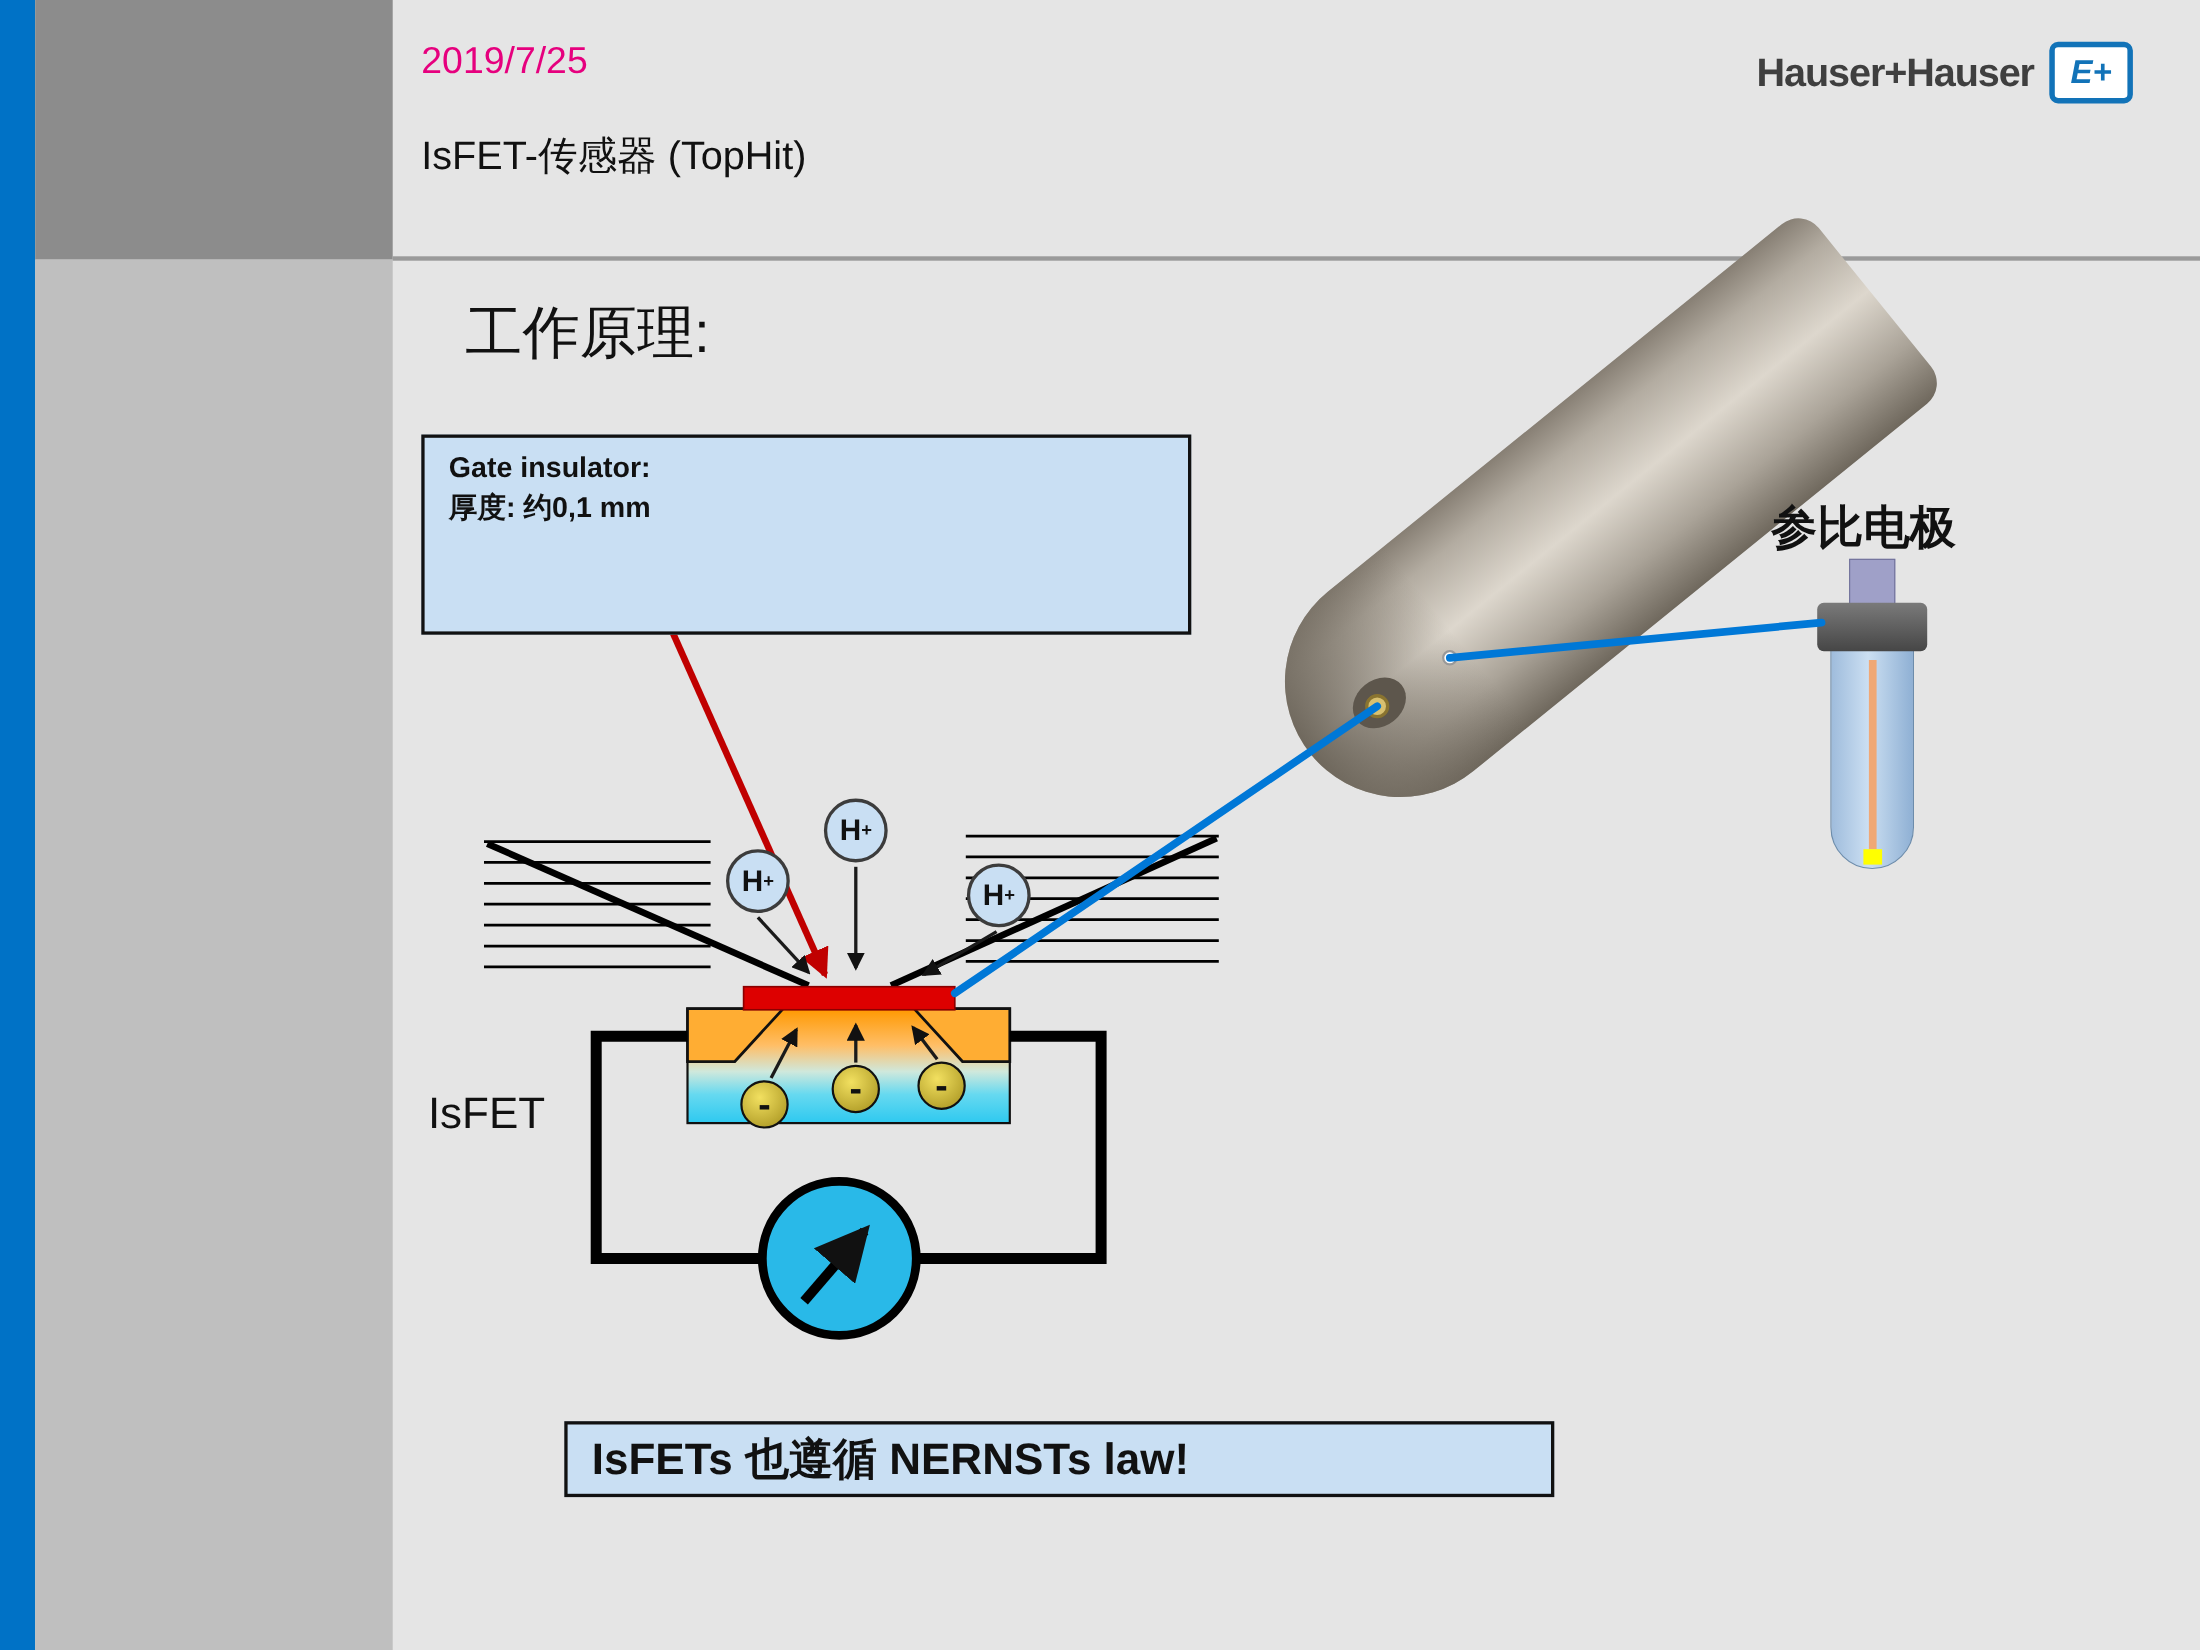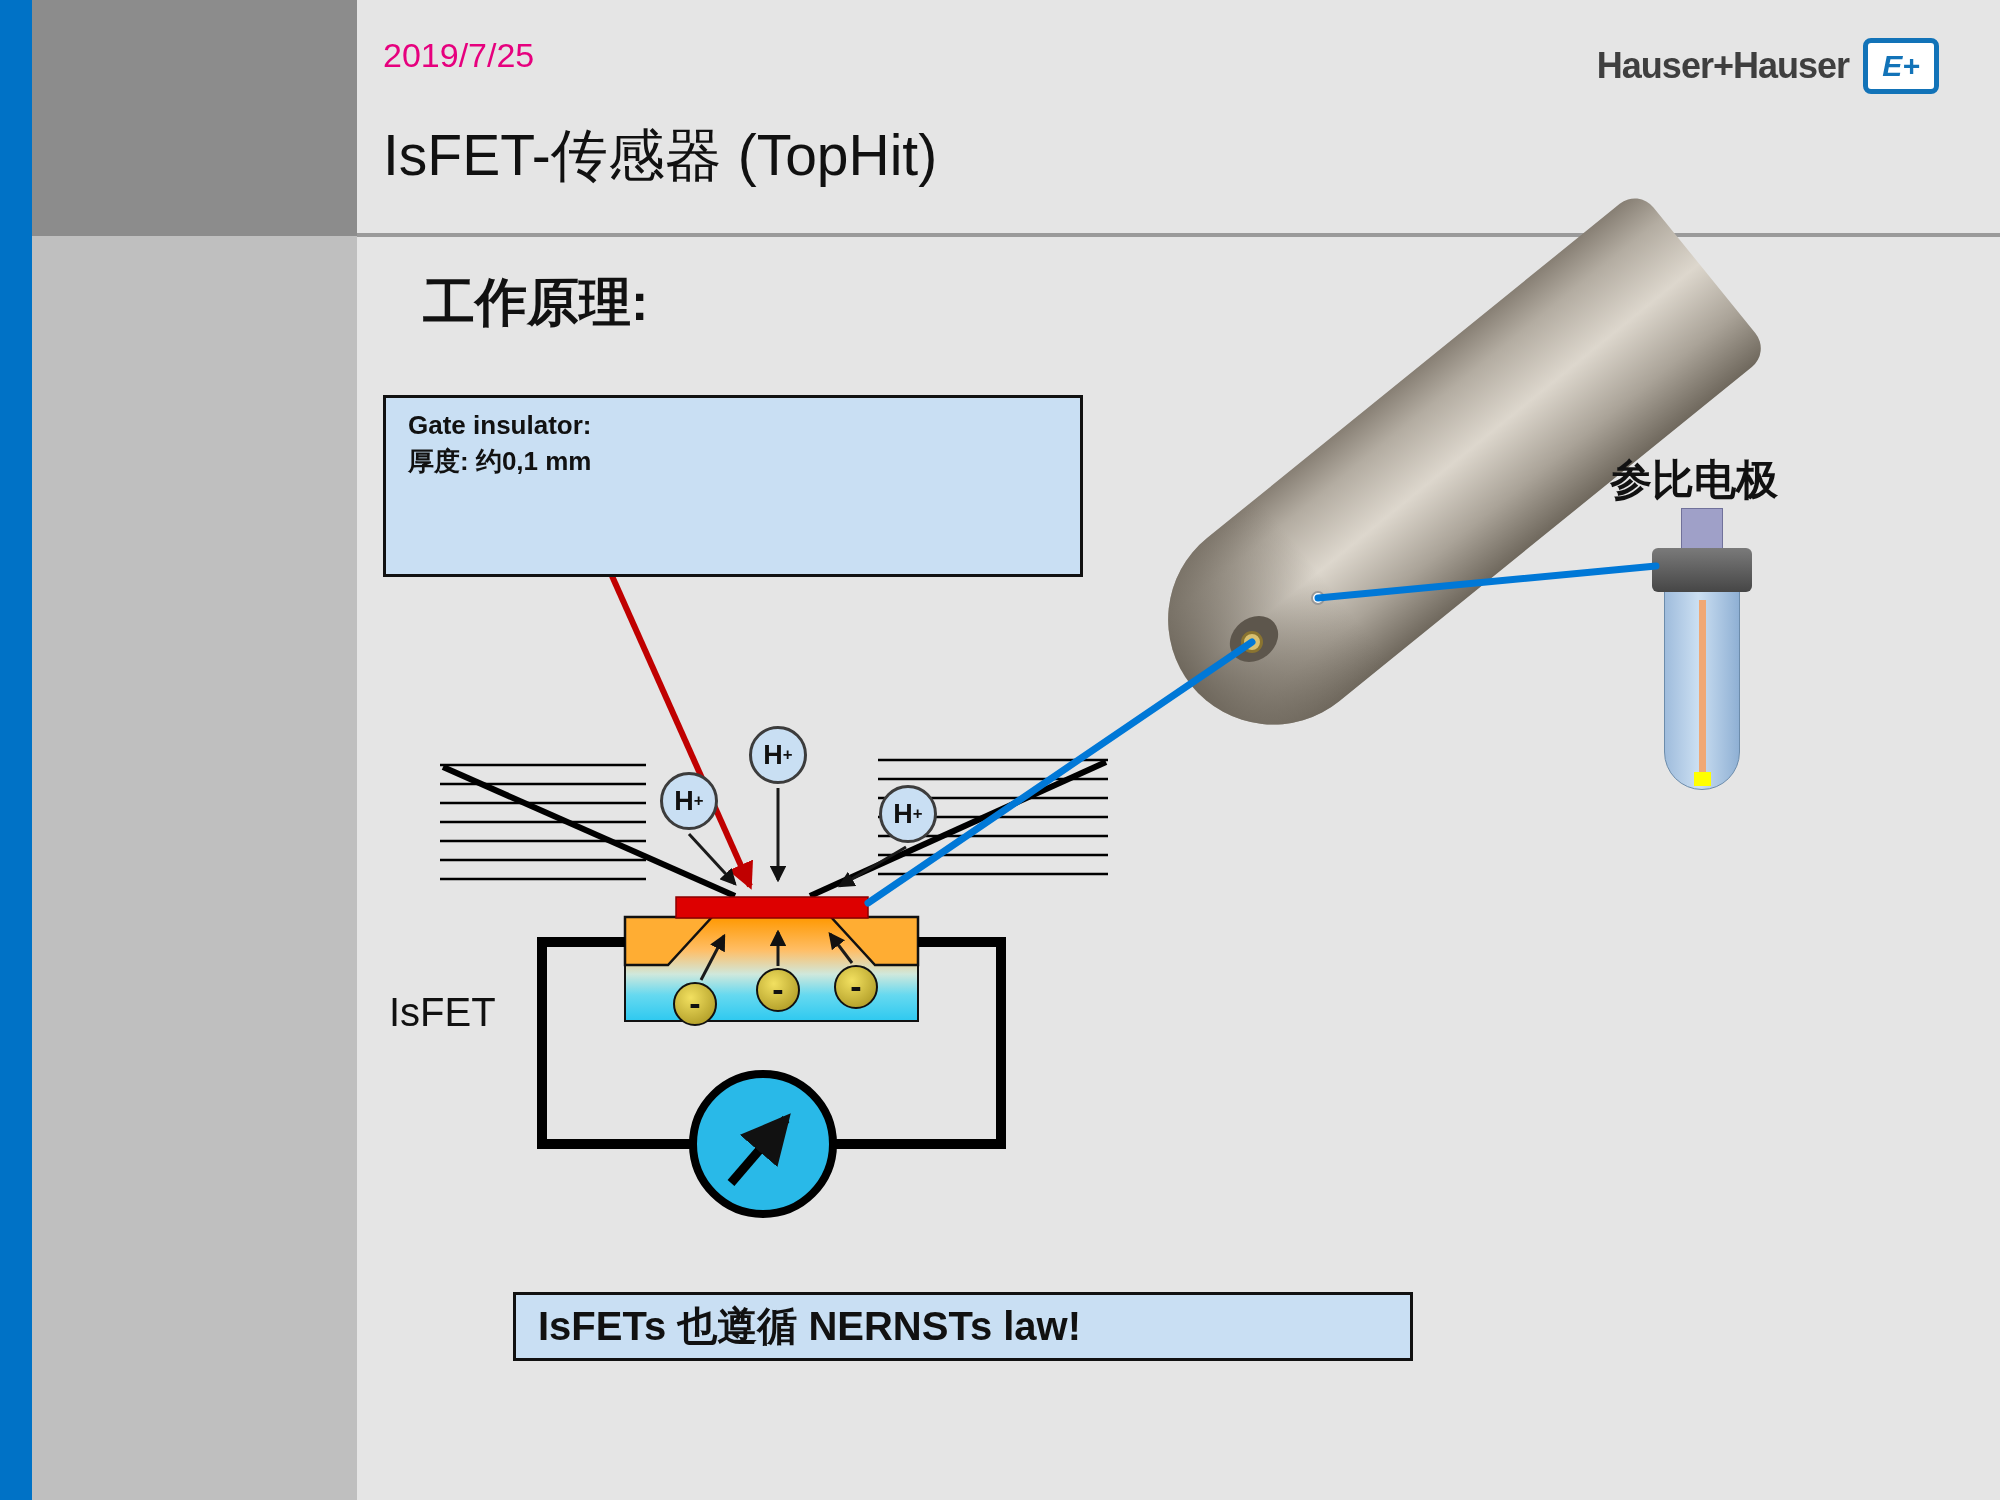--- a/index.html
+++ b/index.html
@@ -5,28 +5,28 @@
   html,body{margin:0;padding:0;background:#fff;}
   .slide{position:relative;width:2000px;height:1500px;background:#e5e5e5;overflow:hidden;
          font-family:"Liberation Sans",sans-serif;color:#111;}
   
   .bar-left{position:absolute;left:0;top:0;width:32px;height:1500px;background:#0072C6;z-index:1;}
   .gray-top{position:absolute;left:32px;top:0;width:325px;height:236px;background:#8C8C8C;z-index:1;}
   .gray-col{position:absolute;left:32px;top:236px;width:325px;height:1264px;background:#BFBFBF;z-index:1;}
   .divider{position:absolute;left:357px;top:233px;width:1643px;height:4px;background:#9A9A9A;z-index:1;}
   
   .date{position:absolute;left:383px;top:36px;font-size:34px;color:#E6007E;z-index:5;}
-  .title{position:absolute;left:383px;top:118px;font-size:57px;color:#111;z-index:5;}
+  .title{position:absolute;left:383px;top:118px;font-size:36px;color:#111;z-index:5;}
   .logo{position:absolute;top:38px;right:61px;display:flex;align-items:center;gap:14px;z-index:5;}
   .brand{font-size:36px;font-weight:bold;color:#3F3F3F;letter-spacing:-1px;}
   .brand-icon{display:flex;align-items:center;justify-content:center;width:66px;height:46px;
               border:5px solid #1273B8;border-radius:8px;background:#fff;}
   .brand-icon span{color:#1273B8;font-weight:bold;font-size:30px;font-style:italic;}
   
-  .heading{position:absolute;left:423px;top:268px;font-size:52px;font-weight:bold;z-index:5;}
+  .heading{position:absolute;left:423px;top:268px;font-size:52px;font-weight:normal;z-index:5;}
   .gate-box{position:absolute;left:383px;top:395px;width:700px;height:182px;background:#C9DFF3;
             border:3px solid #111;z-index:5;padding:10px 22px;box-sizing:border-box;
             font-size:26px;font-weight:bold;line-height:1.38;}
   sub{font-size:0.62em;}
   .nernst-box{position:absolute;left:466px;top:1292px;width:900px;height:69px;background:#C9DFF3;
               border:3px solid #111;z-index:5;display:flex;align-items:center;padding-left:22px;
               box-sizing:border-box;font-size:40px;font-weight:bold;margin-left:47px;}
   .isfet-label{position:absolute;left:389px;top:990px;font-size:40px;z-index:5;}
   .ref-label{position:absolute;left:1610px;top:452px;font-size:42px;font-weight:600;z-index:5;}
   

